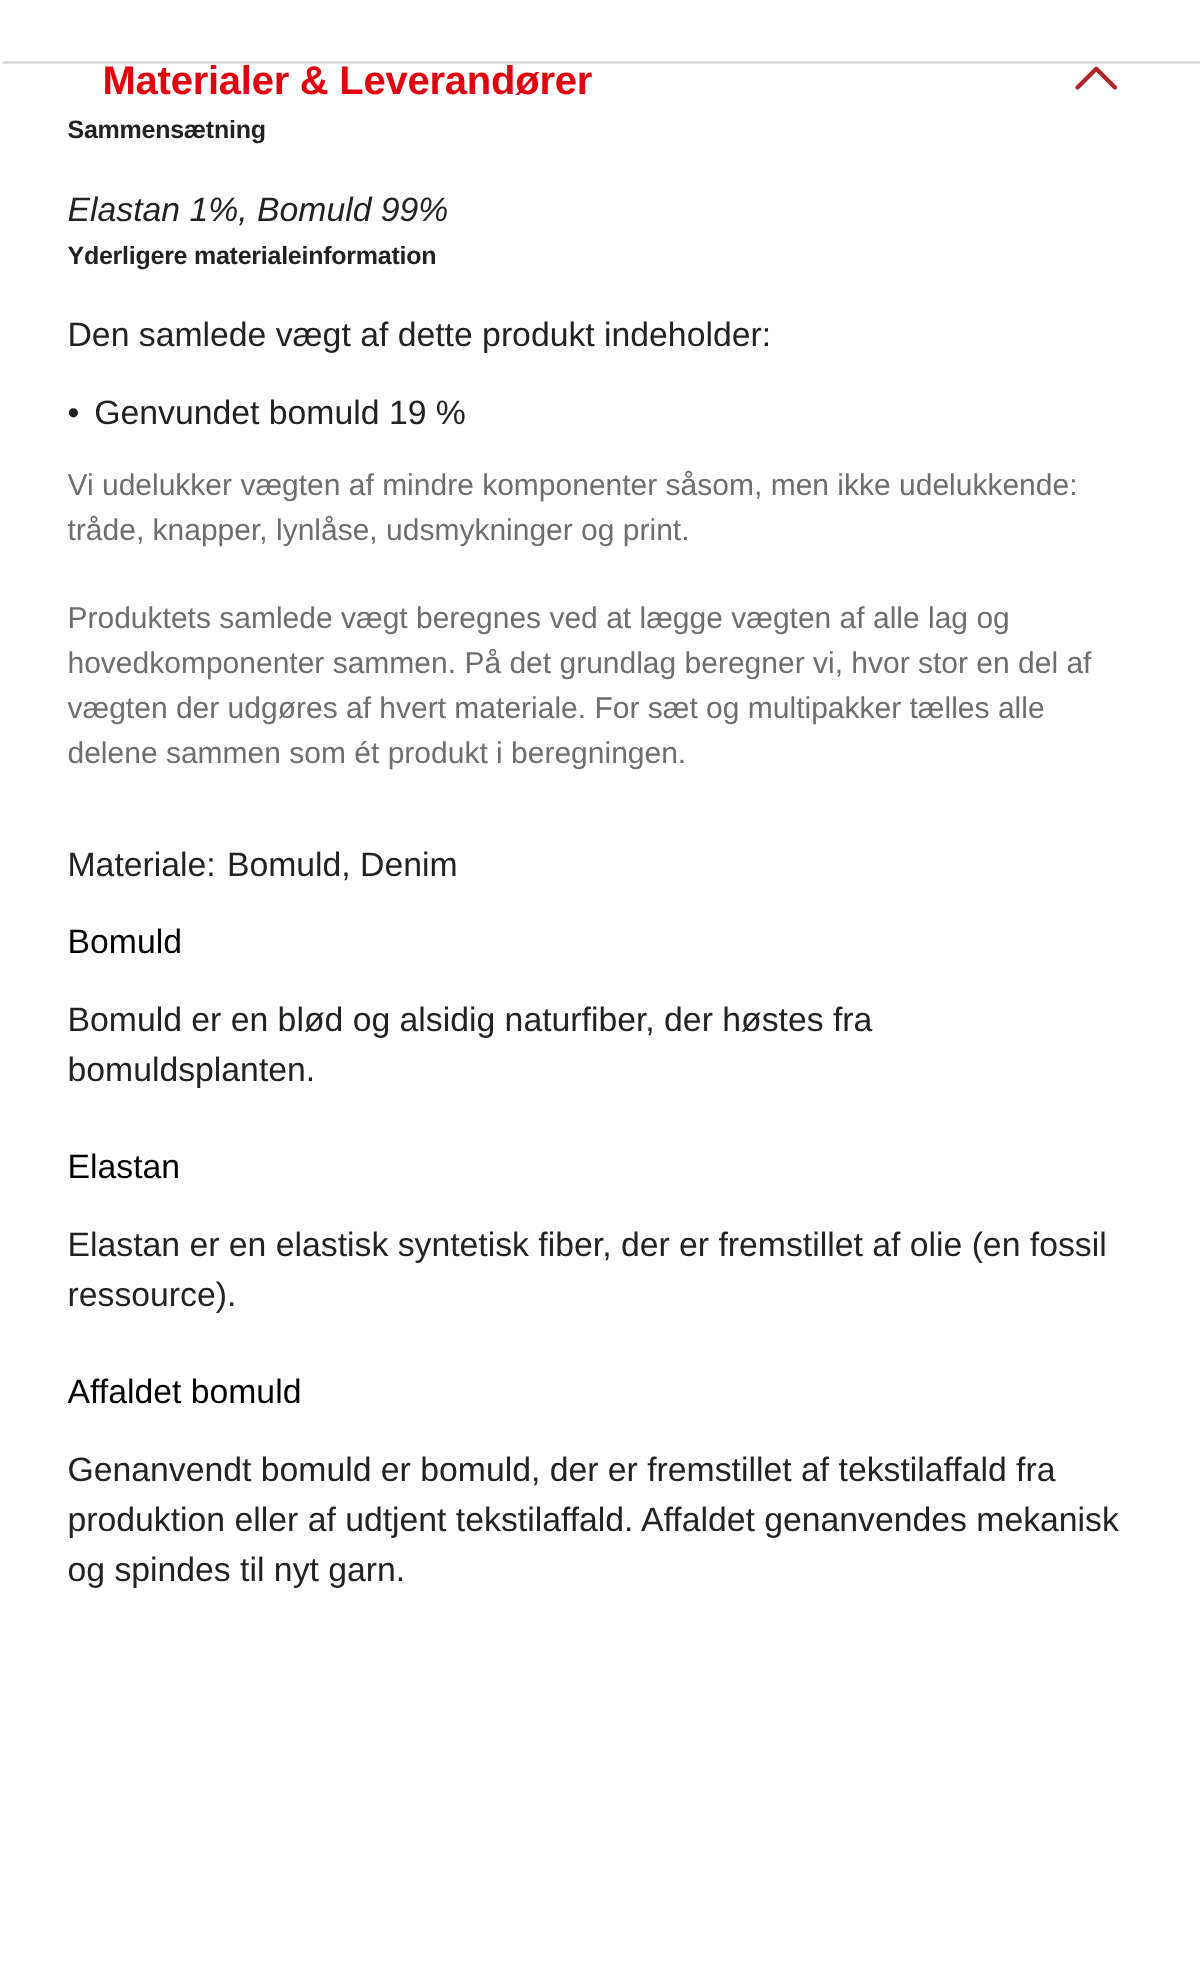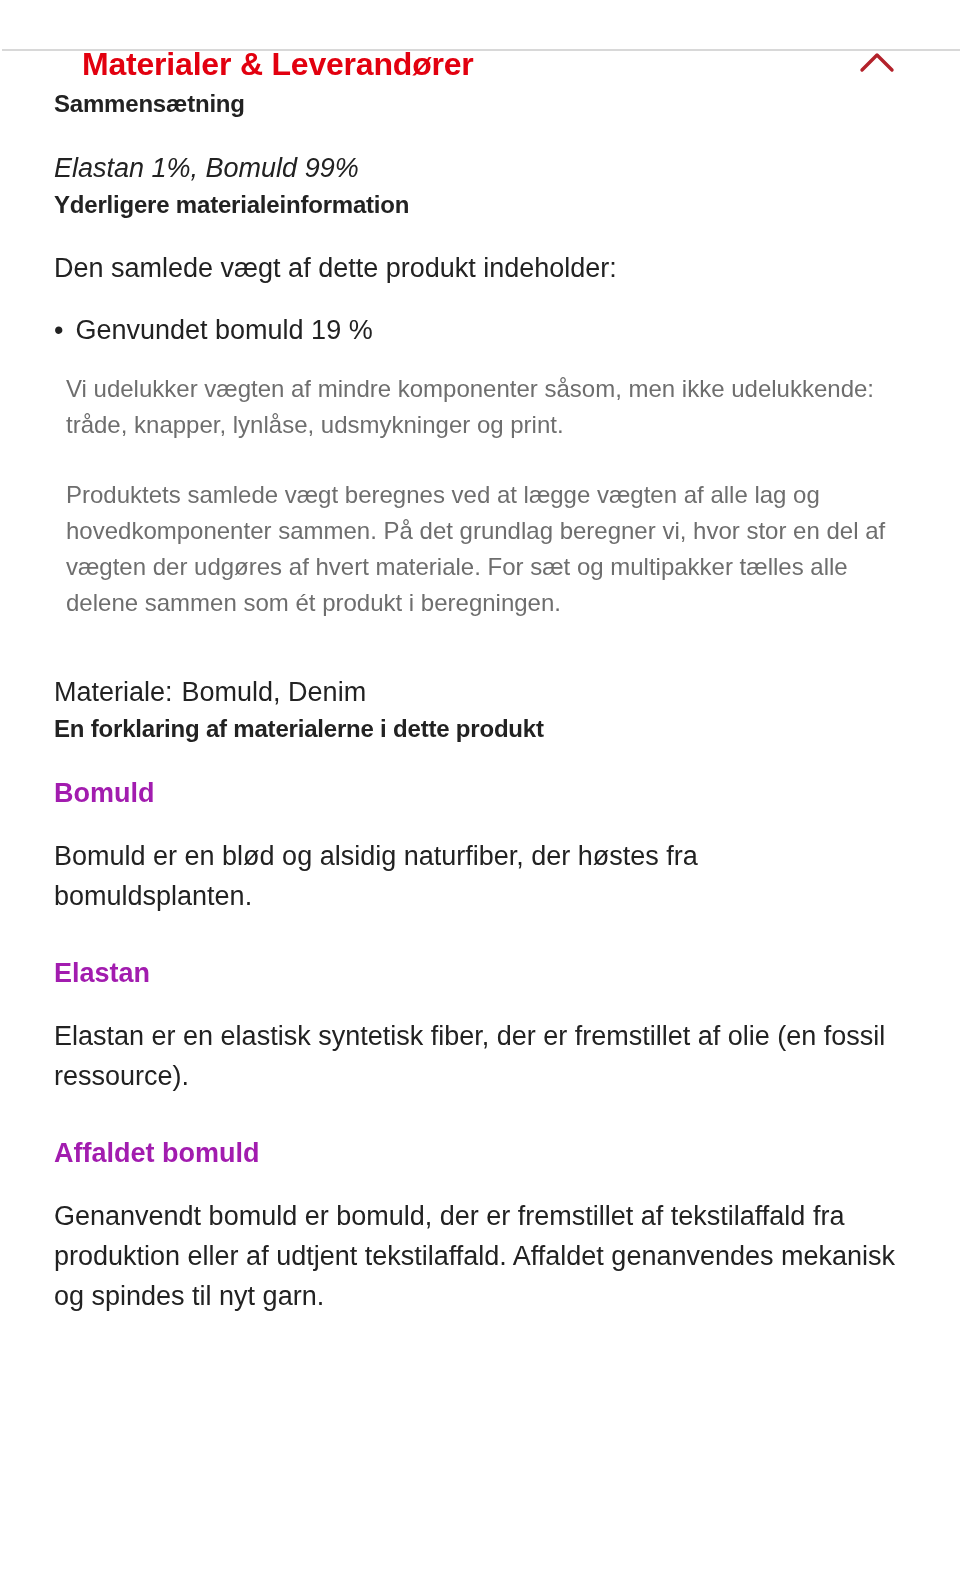--- a/index.html
+++ b/index.html
@@ -47,21 +47,21 @@
     background: none;
     border: none;
     padding: 4px;
     margin-top: 2px;
     margin-right: 2px;
     cursor: pointer;
     line-height: 0;
   }
   h2.sub-heading {
     margin: 0;
-    font-size: 24px;
+    font-size: 20px;
     line-height: 40px;
     font-weight: 700;
     color: #222222;
     letter-spacing: -0.2px;
   }
   .h-composition   { margin-top: 41px; }
   .h-additional    { margin-top: 63px; }
   .h-explanation   { margin-top: 63px; }
   p { margin: 0; }
   .body {
@@ -86,33 +86,32 @@
   }
   .bullet-list li::before {
     content: "\2022";
     margin-right: 12px;
   }
   .gray {
     font-size: 24px;
     line-height: 36px;
     color: #6e6e6e;
     font-weight: 400;
-    margin-left: 12px;
   }
   .gray-1 { margin-top: 24px; }
   .gray-2 { margin-top: 34px; max-width: 850px; }
   .material-line { margin-top: 54px; }
   .material-line .bold { font-weight: 400; }
   .material-line .value { margin-left: 9px; }
   .mat-name {
     margin: 0;
     font-size: 27px;
     line-height: 34px;
-    font-weight: 700;
-    color: #a21caf;
+    font-weight: 400;
+    color: #000000;
   }
   .mat-name-0 { margin-top: 27px; }
   .mat-name-1 { margin-top: 40px; }
   .mat-name-2 { margin-top: 40px; }
   .mat-desc { margin-top: 26px; max-width: 850px; }
 </style>
 </head>
 <body>
 
 <div class="page">
@@ -141,21 +140,20 @@
     </ul>
     <p class="gray gray-1">Vi udelukker vægten af mindre komponenter såsom, men ikke udelukkende: tråde, knapper, lynlåse, udsmykninger og print.</p>
     <p class="gray gray-2">Produktets samlede vægt beregnes ved at lægge vægten af alle lag og hovedkomponenter sammen. På det grundlag beregner vi, hvor stor en del af vægten der udgøres af hvert materiale. For sæt og multipakker tælles alle delene sammen som ét produkt i beregningen.</p>
   </section>
 
   <p class="body single material-line">
     <span class="bold">Materiale:</span><span class="value">Bomuld, Denim</span>
   </p>
 
   <section>
-    <h2 class="sub-heading h-explanation">En forklaring af materialerne i dette produkt</h2>
 
     <h3 class="mat-name mat-name-0">Bomuld</h3>
     <p class="body mat-desc">Bomuld er en blød og alsidig naturfiber, der høstes fra bomuldsplanten.</p>
 
     <h3 class="mat-name mat-name-1">Elastan</h3>
     <p class="body mat-desc">Elastan er en elastisk syntetisk fiber, der er fremstillet af olie (en fossil ressource).</p>
 
     <h3 class="mat-name mat-name-2">Affaldet bomuld</h3>
     <p class="body mat-desc">Genanvendt bomuld er bomuld, der er fremstillet af tekstilaffald fra produktion eller af udtjent tekstilaffald. Affaldet genanvendes mekanisk og spindes til nyt garn.</p>
   </section>

